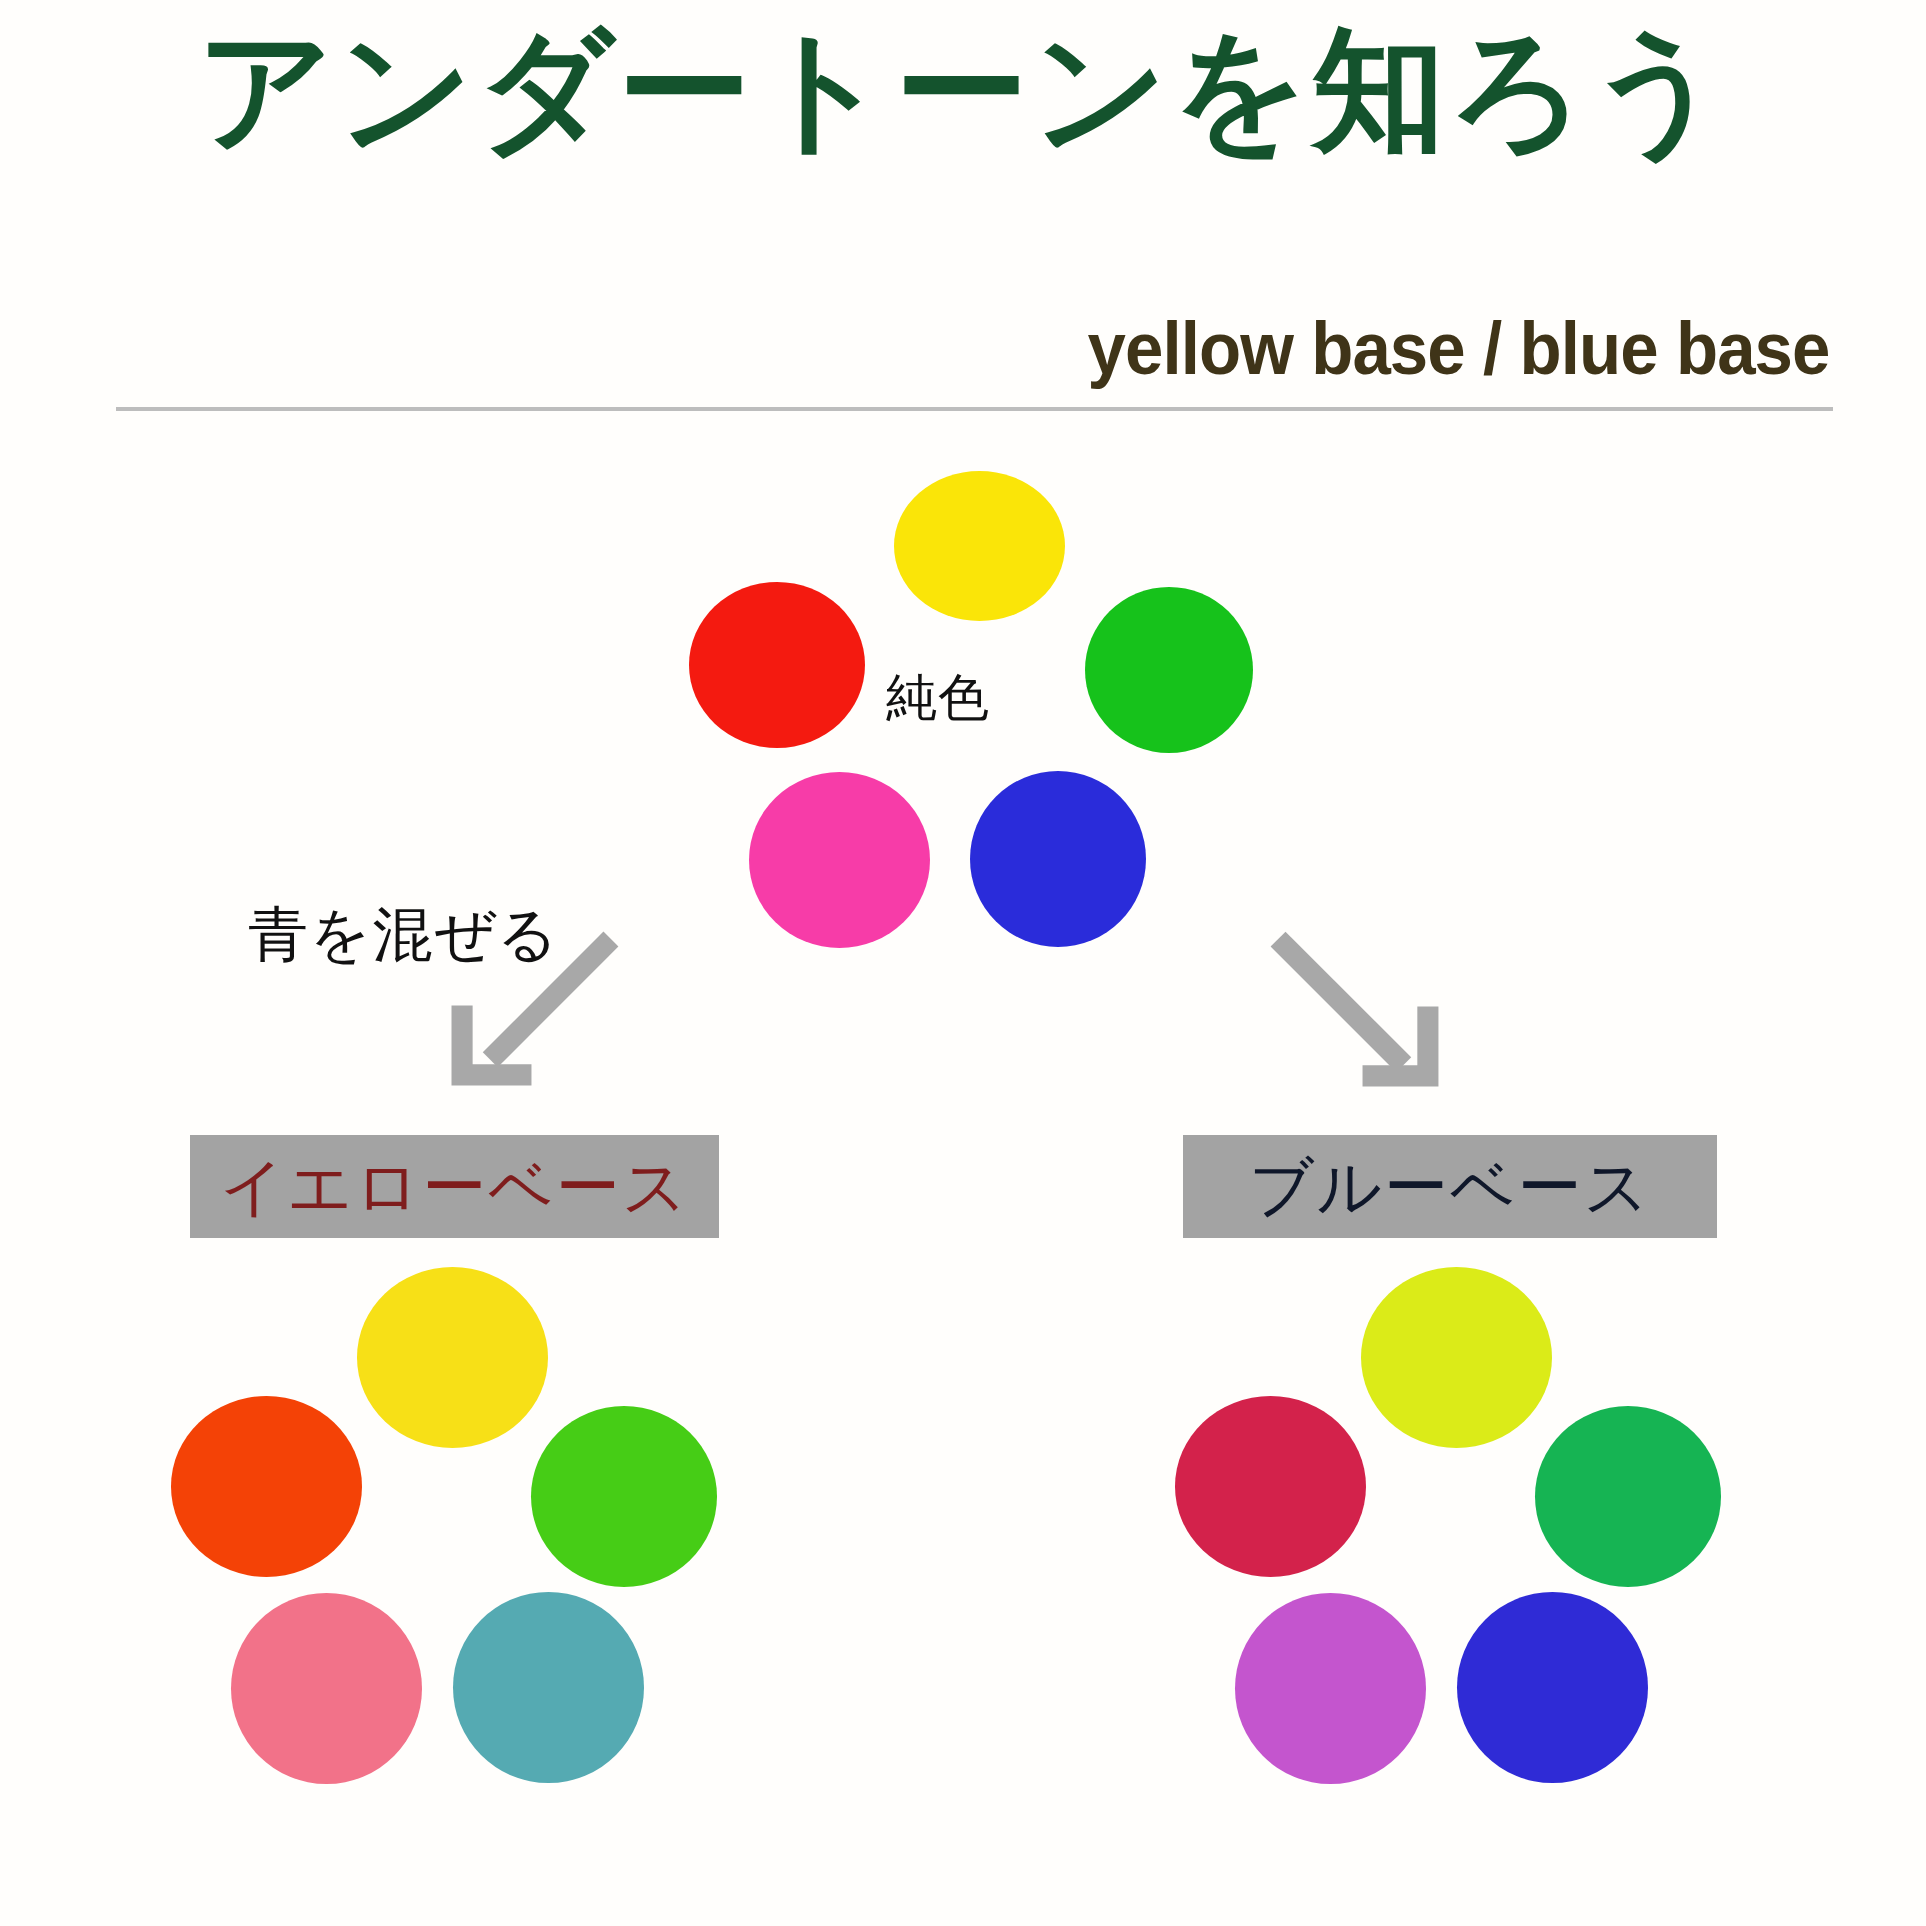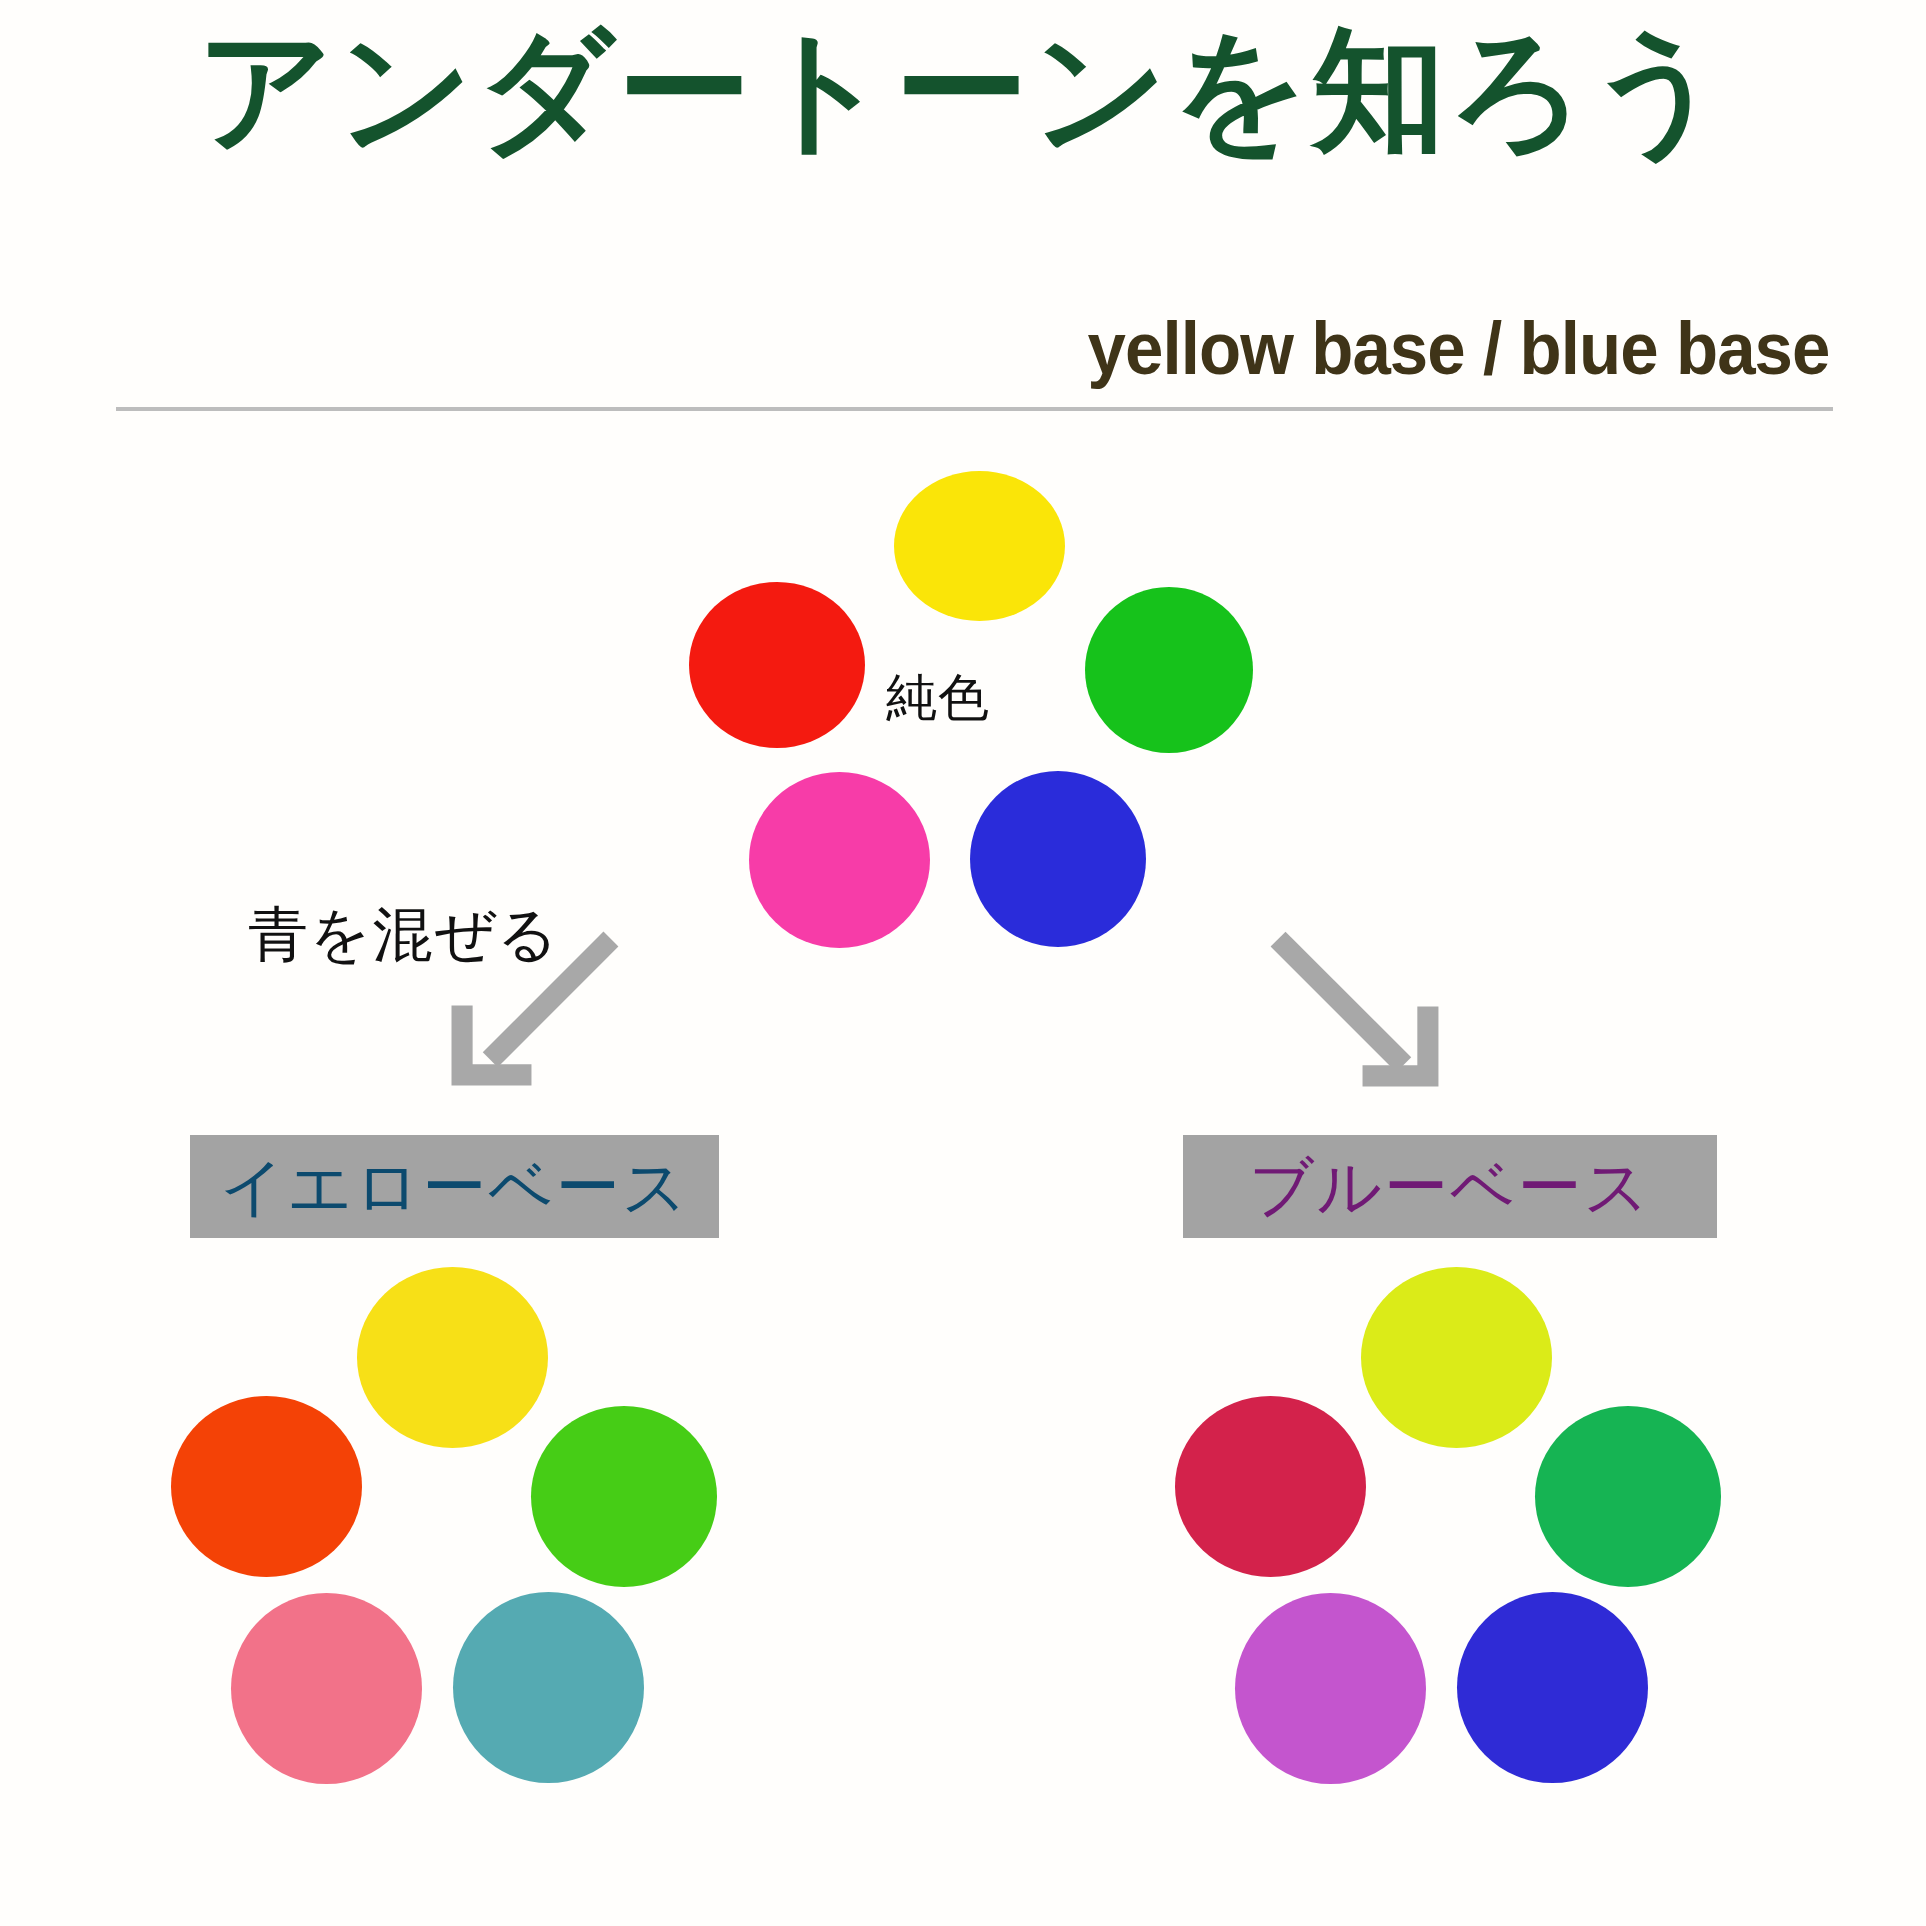--- a/index.html
+++ b/index.html
@@ -139,33 +139,33 @@
   <div class="arrow arrow-right">
     <svg width="181" height="166" viewBox="0 0 360 330">
       <g fill="none" stroke="#a8a8a8" stroke-width="42" stroke-linecap="butt" stroke-linejoin="miter">
         <line x1="22" y1="18" x2="272" y2="268"></line>
         <polyline points="190,290 320,290 320,152"></polyline>
       </g>
     </svg>
   </div>
 
   <div class="banner banner-yeb" style="background: rgb(163, 163, 163);">
-    <span class="banner-text" style="color: #0c4a6e;">イエローベース</span>
+    <span class="banner-text" style="color: #7f1d1d;">イエローベース</span>
   </div>
 
   <div class="cluster cluster-base cluster-yeb">
     <div class="dot d-top" style="background: rgb(247, 224, 23);"></div>
     <div class="dot d-left" style="background: rgb(244, 66, 6);"></div>
     <div class="dot d-right" style="background: rgb(70, 205, 22);"></div>
     <div class="dot d-bl" style="background: rgb(242, 114, 137);"></div>
     <div class="dot d-br" style="background: rgb(85, 170, 178);"></div>
   </div>
 
   <div class="banner banner-blb" style="background: rgb(163, 163, 163);">
-    <span class="banner-text" style="color: #701a75;">ブルーベース</span>
+    <span class="banner-text" style="color: #0f172a;">ブルーベース</span>
   </div>
 
   <div class="cluster cluster-base cluster-blb">
     <div class="dot d-top" style="background: rgb(219, 235, 24);"></div>
     <div class="dot d-left" style="background: rgb(211, 34, 75);"></div>
     <div class="dot d-right" style="background: rgb(22, 180, 83);"></div>
     <div class="dot d-bl" style="background: rgb(196, 85, 206);"></div>
     <div class="dot d-br" style="background: rgb(47, 43, 214);"></div>
   </div>
 

